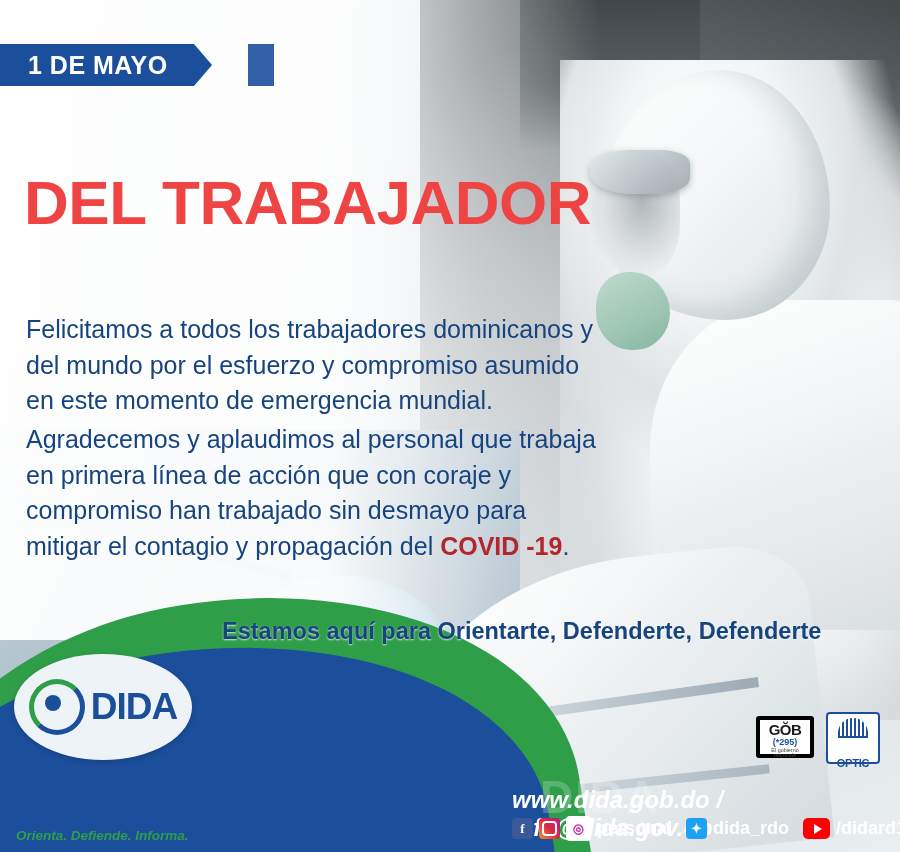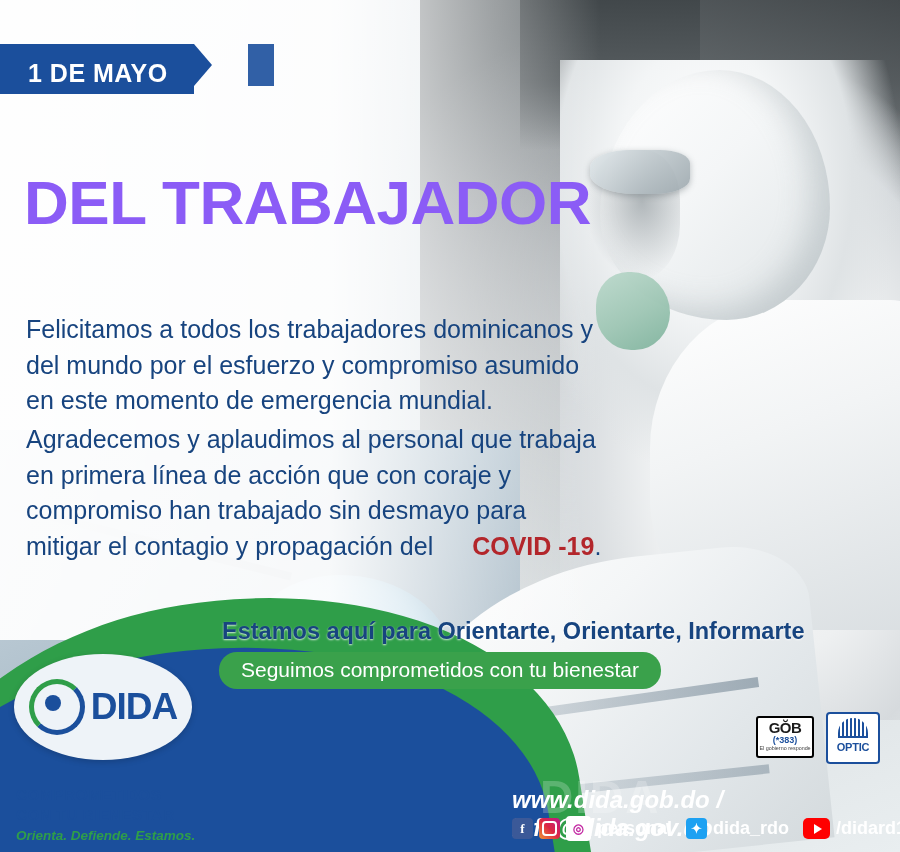--- a/index.html
+++ b/index.html
@@ -138,21 +138,21 @@
     background: linear-gradient(90deg, rgba(255,255,255,0.94) 0%, rgba(255,255,255,0.9) 55%, rgba(255,255,255,0.35) 82%, rgba(255,255,255,0) 100%);
   }
 
   
   .banner {
     position: absolute;
     left: 0; top: 44px;
     height: 42px;
     display: flex;
     align-items: center;
-    padding: 8px 26px 0 28px;
+    padding: 0 26px 0 28px;
     background: #1b4f9c;
     color: #ffffff;
     font-size: 25px;
     font-weight: bold;
     letter-spacing: .5px;
   }
   .banner::after {
     content: "";
     position: absolute;
     right: -18px; top: 0;
@@ -176,40 +176,39 @@
     font-size: 33px;
     font-weight: bold;
     color: #3aa14b;
     letter-spacing: .2px;
   }
   .h-blue {
     position: absolute;
     left: 24px; top: 172px;
     font-size: 62px;
     font-weight: bold;
-    color: #8b5cf6;
+    color: #ef4444;
     letter-spacing: -0.5px;
     line-height: 1;
   }
 
   
   .para {
     position: absolute;
     left: 26px;
     width: 580px;
     color: #17447f;
     font-size: 25px;
     line-height: 1.42;
   }
   .para1 { top: 312px; }
   .para2 { top: 422px; }
   .covid {
     color: #b3262b;
     font-weight: bold;
-    margin-left: 32px;
   }
 
   
   .swoosh-outer {
     position: absolute;
     left: -120px; top: 600px;
     width: 700px; height: 420px;
     background: #2f9e49;
     border-radius: 50% 55% 0 0 / 62% 58% 0 0;
     transform: rotate(-9deg);
@@ -302,21 +301,21 @@
     padding: 6px 22px 7px;
     border-radius: 18px;
   }
 
   
   .gob {
     position: absolute;
     left: 756px; top: 716px;
     width: 58px; height: 42px;
     background: #ffffff;
-    border: 2px solid #000000;
+    border: 4px solid #000000;
     border-radius: 3px;
     text-align: center;
     line-height: 1;
     padding-top: 2px;
     box-sizing: border-box;
   }
   .gob .g1 { font-size: 15px; font-weight: bold; color: #1b1b1b; letter-spacing: -.5px; }
   .gob .g2 { font-size: 9px; font-weight: bold; color: #1b4f9c; margin-top: 1px; }
   .gob .g3 { font-size: 5.4px; color: #444; margin-top: 1px; }
   .optic {
@@ -330,21 +329,21 @@
     box-sizing: border-box;
     padding-top: 4px;
   }
   .optic .dome {
     width: 30px; height: 18px;
     margin: 0 auto;
     border-radius: 15px 15px 0 0;
     background: repeating-linear-gradient(90deg,#1b4f9c 0 2px,#ffffff 2px 4px);
     border-bottom: 2px solid #1b4f9c;
   }
-  .optic .o-text { font-size: 11px; font-weight: bold; color: #1b4f9c; margin-top: 3px; letter-spacing: -.2px; }
+  .optic .o-text { font-size: 11px; font-weight: bold; color: #1b4f9c; margin-top: 19px; letter-spacing: -.2px; }
 
   
   .website {
     position: absolute;
     left: 512px; top: 786px;
     font-size: 24px;
     font-style: italic;
     font-weight: bold;
     color: #ffffff;
   }
@@ -421,36 +420,35 @@
   <div class="h-blue">DEL TRABAJADOR</div>
 
   <div class="para para1">Felicitamos a todos los trabajadores dominicanos y del mundo por el esfuerzo y compromiso asumido en este momento de emergencia mundial.</div>
   <div class="para para2">
     <span>Agradecemos y aplaudimos al personal que trabaja en  primera línea de acción que con coraje y compromiso han trabajado sin desmayo para mitigar el contagio y propagación del </span><span class="covid">COVID -19</span><span>.</span>
   </div>
 
   <div class="swoosh-outer"></div>
   <div class="swoosh-inner"></div>
 
-  <div class="slogan">Estamos aquí para Orientarte, Orientarte,  Informarte</div>
-  <div class="pill">Seguimos comprometidos con tu bienestar</div>
+  <div class="slogan">Estamos aquí para Orientarte, Defenderte,  Defenderte</div>
 
   <div class="logo-oval">
     <span class="logo-mark"></span>
     <span class="logo-text">DIDA</span>
   </div>
   <div class="logo-tag1">COMPROMETIDOS</div>
   <div class="logo-tag2">
     <span>CON TU </span><b>BIENESTAR</b>
   </div>
-  <div class="logo-tag3">Orienta. Defiende. Estamos.</div>
+  <div class="logo-tag3">Orienta. Defiende. Informa.</div>
 
   <div class="gob">
     <div class="g1">GŎB</div>
-    <div class="g2">(*383)</div>
+    <div class="g2">(*295)</div>
     <div class="g3">El gobierno responde</div>
   </div>
   <div class="optic">
     <div class="dome"></div>
     <div class="o-text">OPTIC</div>
   </div>
 
   <div class="watermark">DIDA</div>
   <div class="website">www.dida.gob.do / info@dida.gov.do</div>
   <div class="socials">

